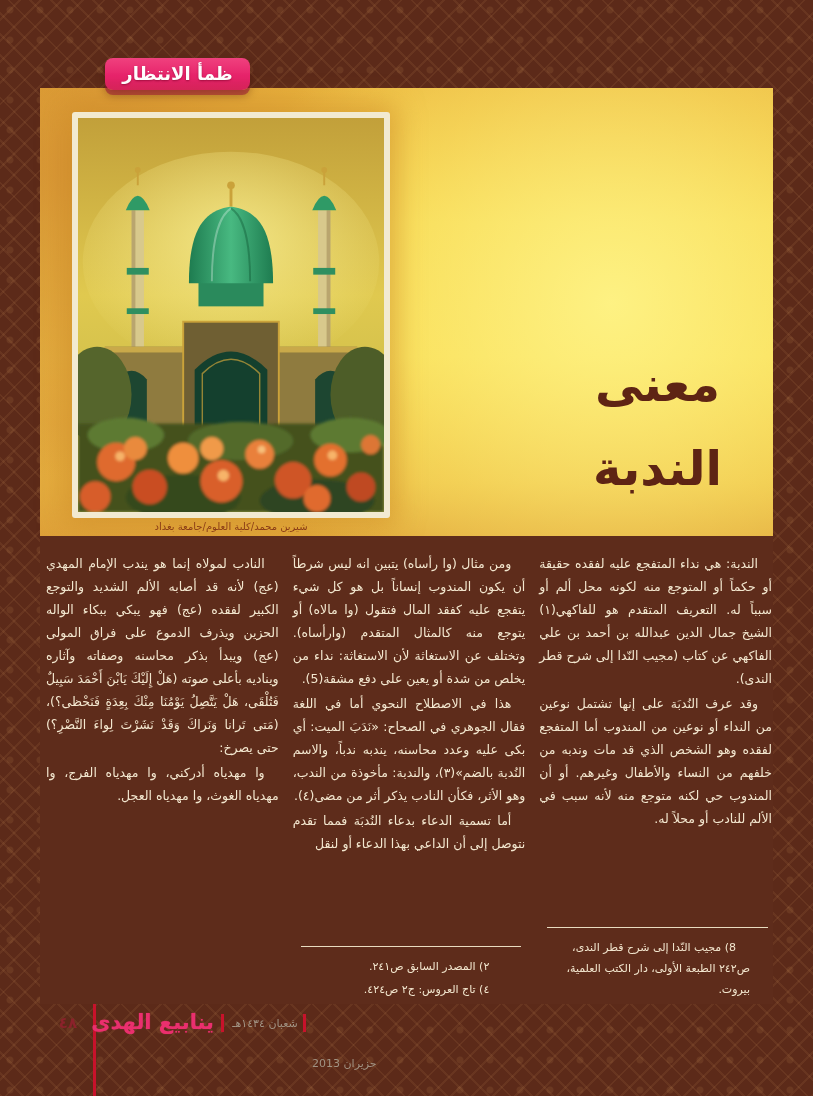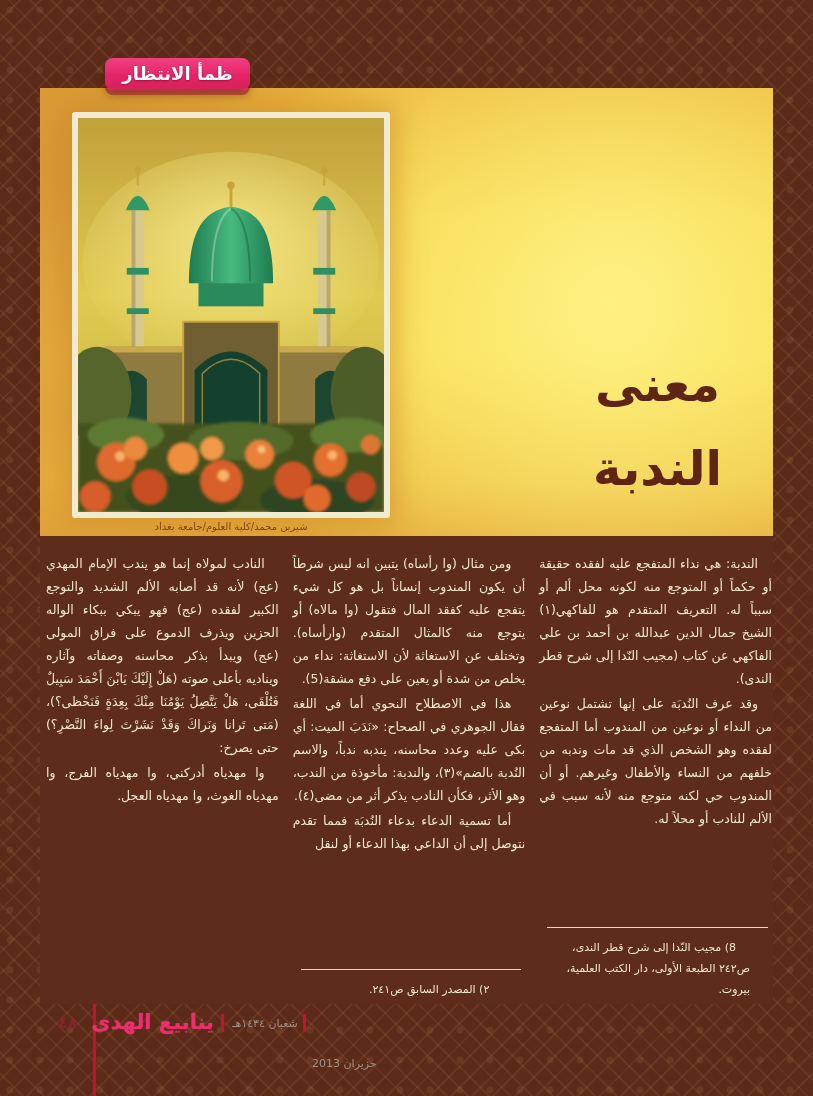--- a/index.html
+++ b/index.html
@@ -211,20 +211,21 @@
       <p class="fn">8) مجيب النّدا إلى شرح قطر الندى، ص٢٤٢ الطبعة الأولى، دار الكتب العلمية، بيروت.</p>
     </div>
   </div>
   <div class="col">
     <p>ومن مثال (وا رأساه) يتبين انه ليس شرطاً أن يكون المندوب إنساناً بل هو كل شيء يتفجع عليه كفقد المال فتقول (وا مالاه) أو يتوجع منه كالمثال المتقدم (وارأساه). وتختلف عن الاستغاثة لأن الاستغاثة: نداء من يخلص من شدة أو يعين على دفع مشقة(5).</p>
     <p>هذا في الاصطلاح النحوي أما في اللغة فقال الجوهري في الصحاح: «نَدَبَ الميت: أي بكى عليه وعدد محاسنه، يندبه ندباً، والاسم النُدبة بالضم»(٣)، والندبة: مأخوذة من الندب، وهو الأثر، فكأن النادب يذكر أثر من مضى(٤).</p>
     <p>أما تسمية الدعاء بدعاء النُدبَة فمما تقدم نتوصل إلى أن الداعي بهذا الدعاء أو لنقل</p>
     <div class="fn-block">
       <hr class="fn-sep">
       <p class="fn">٢) المصدر السابق ص٢٤١.</p>
+      <p class="fn">٤) تاج العروس: ج٢ ص٤٢٤.</p>
     </div>
   </div>
   <div class="col">
     <p>النادب لمولاه إنما هو يندب الإمام المهدي (عج) لأنه قد أصابه الألم الشديد والتوجع الكبير لفقده (عج) فهو يبكي ببكاء الواله الحزين ويذرف الدموع على فراق المولى (عج) ويبدأ بذكر محاسنه وصفاته وآثاره ويناديه بأعلى صوته (هَلْ إِلَيْكَ يَابْنَ أَحْمَدَ سَبِيلٌ فَتُلْقَى، هَلْ يَتَّصِلُ يَوْمُنَا مِنْكَ بِعِدَةٍ فَنَحْظى؟)، (مَتى تَرانا وَنَراكَ وَقَدْ نَشَرْتَ لِواءَ النَّصْرِ؟) حتى يصرخ:</p>
     <p>وا مهدياه أدركني، وا مهدياه الفرج، وا مهدياه الغوث، وا مهدياه العجل.</p>
   </div>
 </div>
 
 <div class="page-number">٤٨</div>
 <div class="footer-rule-tall"></div>

